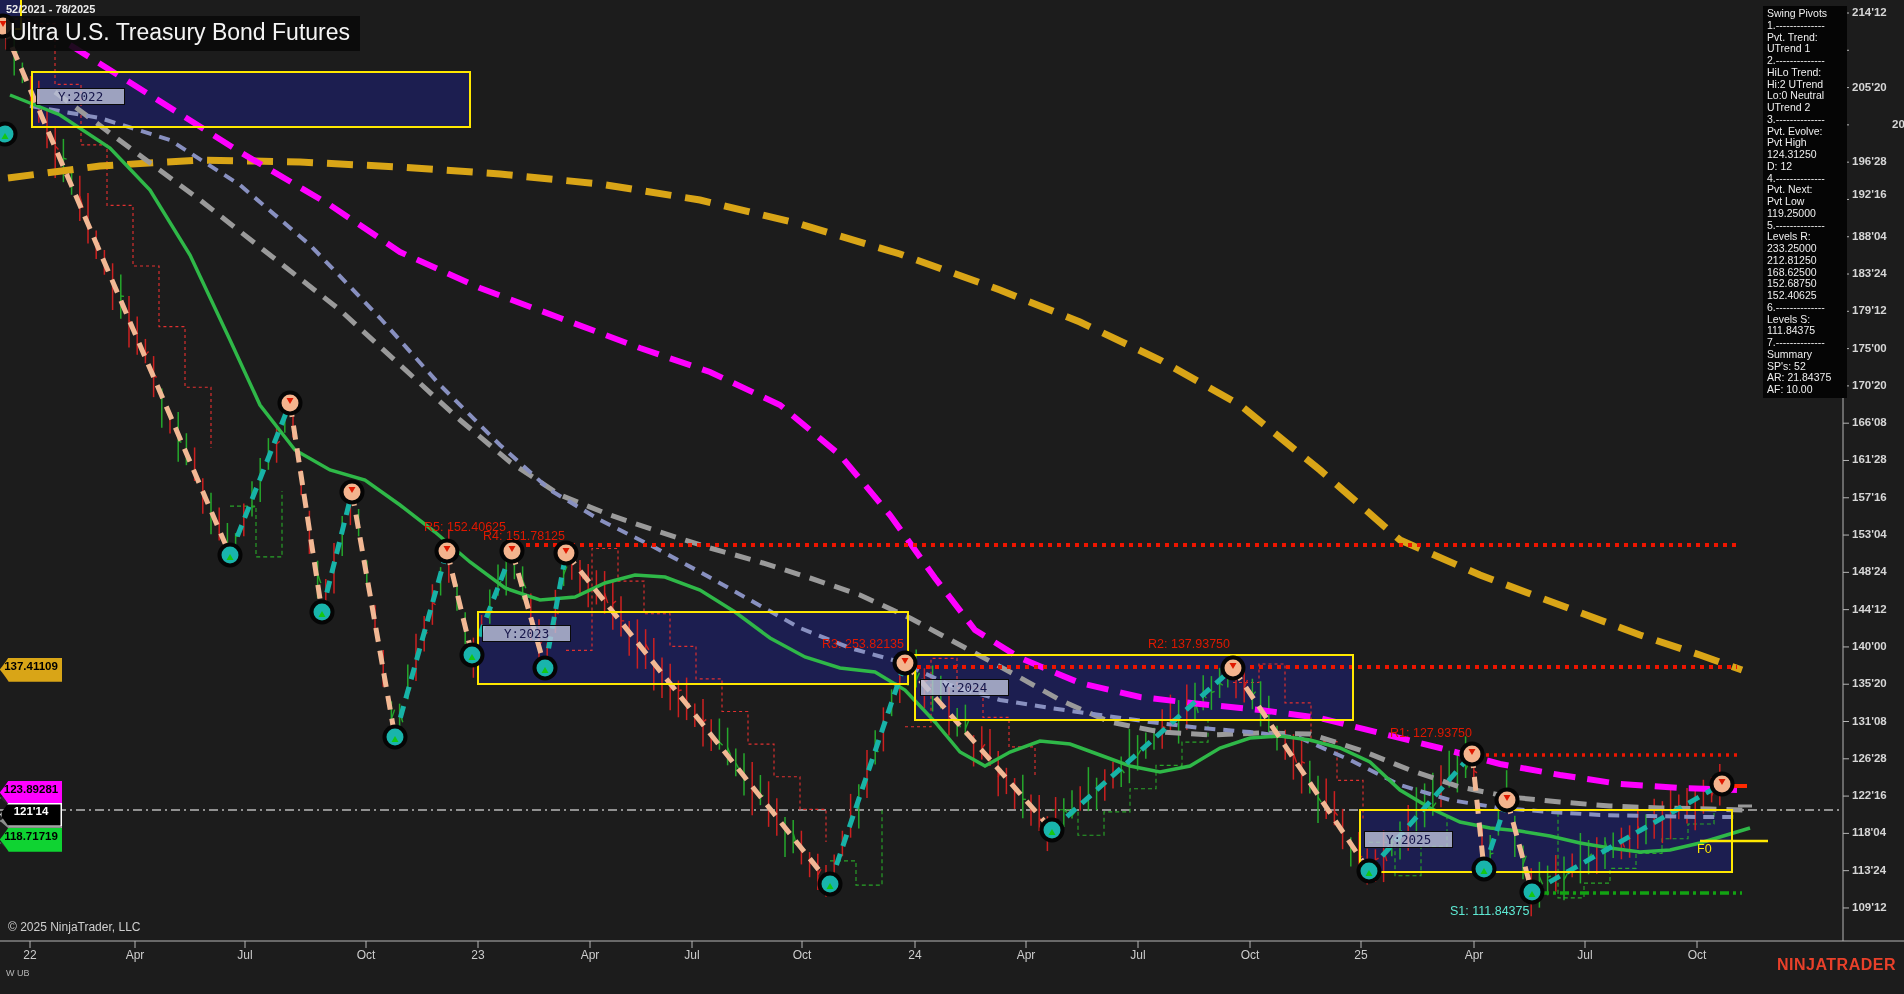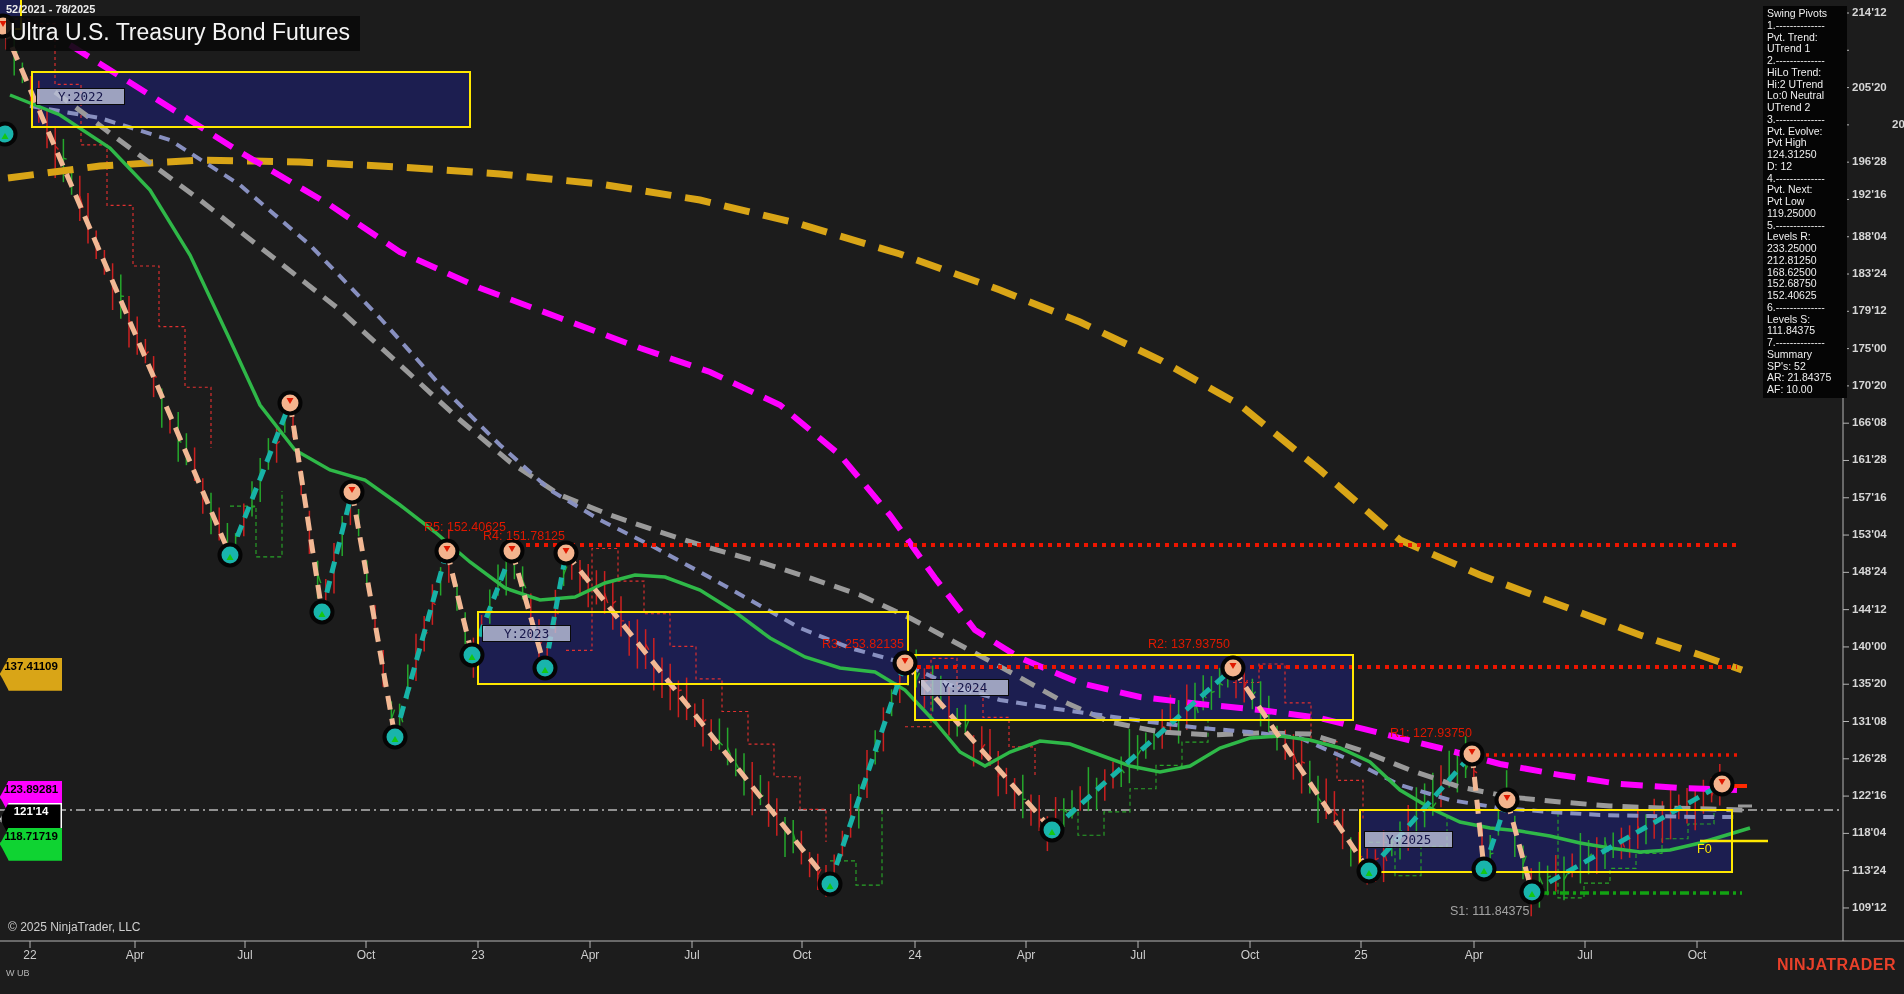--- a/index.html
+++ b/index.html
@@ -10,21 +10,21 @@
   .range-label{font-size:11px;font-weight:bold;color:#ececec;z-index:7;}
   .title-block{left:6px;top:16px;background:rgba(10,10,10,.9);color:#f4f4f4;
                font-size:23px;line-height:29px;padding:2px 10px 4px 4px;z-index:6;}
   .year-chip{font-family:"DejaVu Sans Mono",monospace;font-size:12.5px;color:#16164a;
              background:rgba(186,192,216,.82);border:1px solid #0a0a0a;padding:0 21px;z-index:6;}
   .annot{font-size:12.5px;z-index:6;}
   .panel{position:absolute;left:1763px;top:6px;width:78px;background:#050505;color:#efefef;
          font-size:10.5px;line-height:11.75px;padding:2px 2px 2px 4px;z-index:6;}
   .axis-lbl{font-size:11.5px;font-weight:bold;color:#d6d6d6;z-index:4;}
   .time-lbl{font-size:12px;color:#cdcdcd;transform:translateX(-50%);z-index:4;}
-  .tag{position:absolute;left:1841px;width:62px;height:33px;font-size:11.5px;font-weight:bold;
+  .tag{position:absolute;left:1841px;width:62px;height:24px;font-size:11.5px;font-weight:bold;
        line-height:17px;text-align:center;clip-path:polygon(0 50%,14% 0,100% 0,100% 100%,14% 100%);
        z-index:6;}
   .tag.sliver{z-index:5;height:15px;}
   .watermark{font-size:12px;color:#cfcfcf;z-index:5;}
   .instr{font-size:9px;color:#b5b5b5;z-index:5;}
   .brand{font-size:16px;font-weight:900;color:#e8402a;letter-spacing:.5px;z-index:5;}
 </style>
 </head>
 <body>
 
@@ -602,19 +602,19 @@
     <div class="lbl tag sliver" style="left: 0px; top: 835.5px; background: rgb(42, 42, 42); box-shadow: rgb(136, 136, 136) 0px 0px 0px 1px inset;"></div>
     <div class="lbl tag" style="left: 0px; top: 657.5px; background: rgb(217, 165, 23); color: rgb(0, 0, 0); box-shadow: rgb(217, 165, 23) 0px 0px 0px 1.5px inset;">137.41109</div>
     <div class="lbl tag" style="left: 0px; top: 780.5px; background: rgb(255, 0, 255); color: rgb(0, 0, 0); box-shadow: rgb(255, 0, 255) 0px 0px 0px 1.5px inset;">123.89281</div>
     <div class="lbl tag" style="left: 0px; top: 802.5px; background: rgb(0, 0, 0); color: rgb(255, 255, 255); box-shadow: rgb(255, 255, 255) 0px 0px 0px 1.5px inset;">121'14</div>
     <div class="lbl tag" style="left: 0px; top: 827.5px; background: rgb(15, 211, 50); color: rgb(0, 0, 0); box-shadow: rgb(15, 211, 50) 0px 0px 0px 1.5px inset;">118.71719</div>
     <div class="lbl annot" style="left: 424px; top: 520px; color: rgb(224, 24, 0);">R5: 152.40625</div>
     <div class="lbl annot" style="left: 483px; top: 529px; color: rgb(224, 24, 0);">R4: 151.78125</div>
     <div class="lbl annot" style="left: 822px; top: 637px; color: rgb(224, 24, 0);">R3: 253.82135</div>
     <div class="lbl annot" style="left: 1148px; top: 637px; color: rgb(224, 24, 0);">R2: 137.93750</div>
     <div class="lbl annot" style="left: 1390px; top: 726px; color: rgb(224, 24, 0);">R1: 127.93750</div>
-    <div class="lbl annot" style="left: 1450px; top: 904px; color: #a3a3a3;">S1: 111.84375</div>
+    <div class="lbl annot" style="left: 1450px; top: 904px; color: #5eead4;">S1: 111.84375</div>
     <div class="lbl annot" style="left: 1697px; top: 842px; color: rgb(255, 232, 0);">F0</div>
     <div class="lbl year-chip" style="left: 36px; top: 88px;">Y:2022</div>
     <div class="lbl year-chip" style="left: 482px; top: 625px;">Y:2023</div>
     <div class="lbl year-chip" style="left: 920px; top: 679px;">Y:2024</div>
     <div class="lbl year-chip" style="left: 1364px; top: 831px;">Y:2025</div>
   </div>
 
 </body></html>

